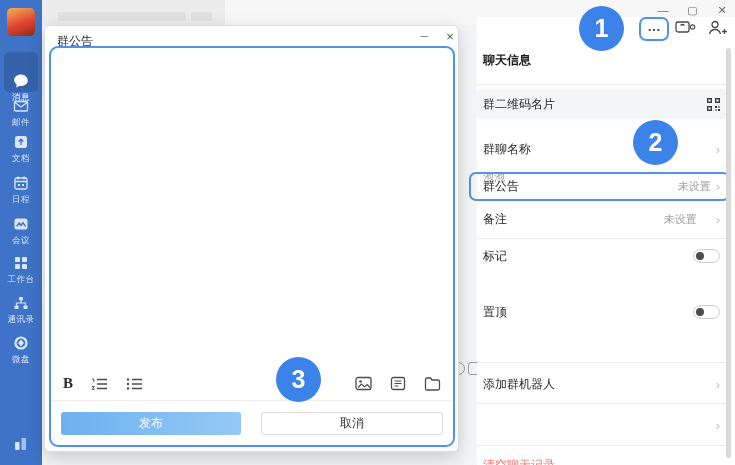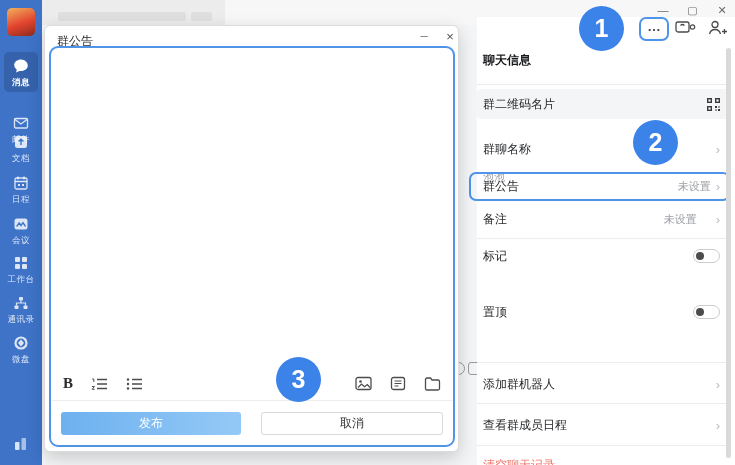--- a/index.html
+++ b/index.html
@@ -88,30 +88,30 @@
     <span>▢</span>
     <span>✕</span>
   </div>
   <div class="abs frag-circle"></div>
   <div class="abs frag-square"></div>
 
   <div class="abs sidebar">
     <div class="avatar"></div>
     <div class="nav-sel-bg"></div>
 
-    <div class="nav-item selected" style="top:57px;font-weight:bold;">
+    <div class="nav-item selected" style="top:72px;">
       <span class="nv-icon">
         <svg class="svgic" width="16" height="16" viewBox="0 0 16 16">
             <path fill="#fff" d="M8 1.5C4.2 1.5 1.2 3.9 1.2 7c0 1.8 1 3.3 2.5 4.4l-.5 3 3.2-1.5c.5.1 1 .2 1.6.2 3.8 0 6.8-2.4 6.8-5.5S11.8 1.5 8 1.5z"></path>
           </svg>
       </span>
       <span class="nv-label">消息</span>
     </div>
 
-    <div class="nav-item" style="top:114px;">
+    <div class="nav-item" style="top:97px;">
       <span class="nv-icon">
         <svg class="svgic" width="16" height="16" viewBox="0 0 16 16">
             <rect x="1.5" y="3.5" width="13" height="9.5" rx="1.2" fill="none" stroke="currentColor" stroke-width="1.3"></rect>
             <path d="M2 4.5l6 4.5 6-4.5" fill="none" stroke="currentColor" stroke-width="1.3"></path>
           </svg>
       </span>
       <span class="nv-label">邮件</span>
     </div>
 
     <div class="nav-item" style="top:133px;">
@@ -272,21 +272,20 @@
   </div>
 
   <div class="abs divider" style="left:477px; top:362px; width:251px;"></div>
 
   <div class="abs list-row" style="left:477px; top:371px; width:251px; height:27px; padding-right:8px;">
     <span class="row-label lbl">添加群机器人</span>
     <span class="chevron">›</span>
   </div>
   <div class="abs divider" style="left:477px; top:403px; width:251px;"></div>
   <div class="abs list-row" style="left:477px; top:412px; width:251px; height:27px; padding-right:8px;">
-    <span class="row-label lbl">查看群成员日程</span>
     <span class="chevron">›</span>
   </div>
   <div class="abs divider" style="left:477px; top:445px; width:251px;"></div>
   <div class="abs red-text">清空聊天记录</div>
 
   <div class="abs scrollbar"></div>
 
   <div class="abs dialog">
     <div class="dlg-title">群公告</div>
     <div class="dlg-min">–</div>

